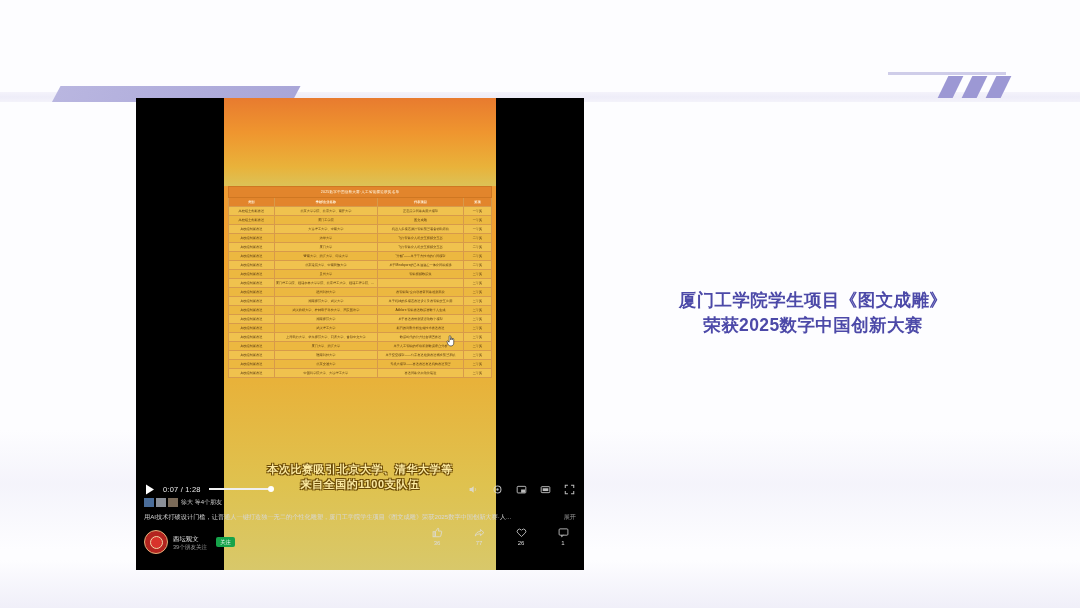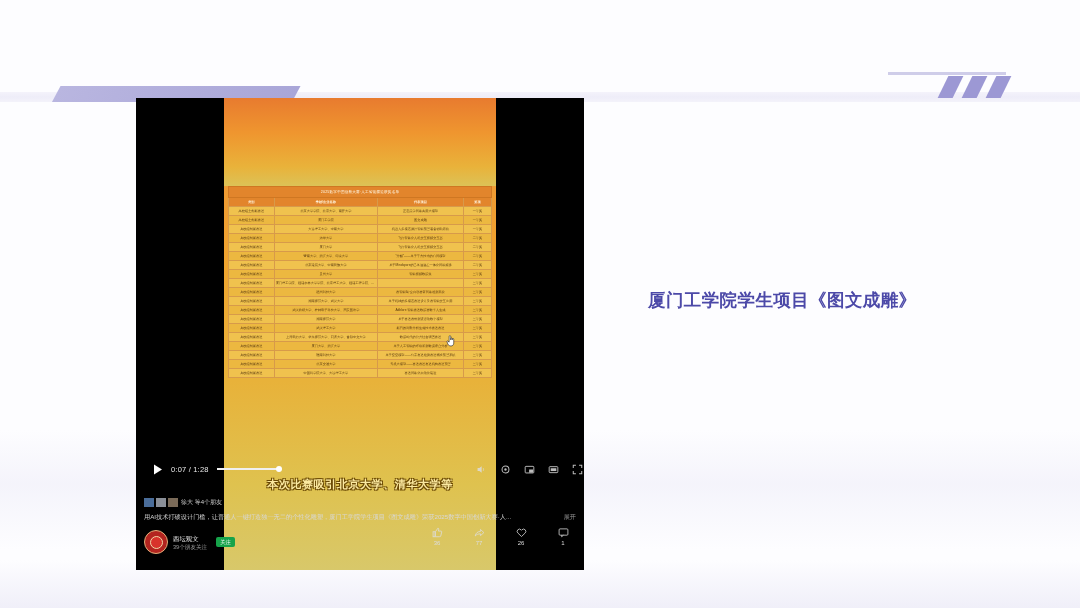--- a/index.html
+++ b/index.html
@@ -52,21 +52,21 @@
   .cursor{position:absolute;left:222px;top:236px;width:10px;height:13px;z-index:6;}
 
   
   .subs{position:absolute;left:0;right:0;bottom:78px;text-align:center;z-index:5;
         font-size:11px;font-weight:bold;line-height:15px;letter-spacing:.6px;
         color:#fbe9a0;
         text-shadow:0 0 1px #6b4a06,1px 1px 0 #6b4a06,-1px 1px 0 #6b4a06,1px -1px 0 #6b4a06,-1px -1px 0 #6b4a06;}
   .subs div{white-space:nowrap;}
 
   
-  .ctrl-row{position:absolute;left:0;top:360px;width:448px;height:22px;display:flex;align-items:center;z-index:7;margin-left:8px;}
+  .ctrl-row{position:absolute;left:0;top:380px;width:448px;height:22px;display:flex;align-items:center;z-index:7;}
   .play-btn{margin-left:8px;width:12px;height:12px;display:flex;align-items:center;justify-content:center;}
   .play-btn svg{display:block;}
   .time{margin-left:7px;color:#e9e9e9;font-size:7.5px;letter-spacing:.2px;white-space:nowrap;}
   .progress{margin-left:8px;flex:0 0 62px;height:2px;background:#6a6a6a;position:relative;}
   .progress .fill{position:absolute;left:0;top:0;height:2px;width:100%;background:#f0f0f0;}
   .progress .knob{position:absolute;right:-3px;top:-2px;width:6px;height:6px;border-radius:50%;background:#fff;}
   .ctrl-right{margin-left:auto;margin-right:9px;display:flex;align-items:center;gap:13px;}
   .ctrl-right span{width:11px;height:11px;display:flex;align-items:center;justify-content:center;opacity:.85;}
 
   
@@ -91,21 +91,21 @@
           padding:1.5px 4px;border-radius:2px;white-space:nowrap;}
 
   .stats{position:absolute;right:8px;top:428px;display:flex;gap:16px;z-index:7;}
   .stat{width:26px;display:flex;flex-direction:column;align-items:center;gap:2px;}
   .stat .ic{height:12px;display:flex;align-items:center;justify-content:center;opacity:.9;}
   .stat .n{color:#dcdcdc;font-size:6px;}
 
   
   .headline{position:absolute;left:648px;top:288px;width:330px;
             color:#4c49a8;font-size:17.5px;line-height:25px;font-weight:bold;letter-spacing:.4px;}
-  .headline div{white-space:nowrap;}
+  .headline div{white-space:nowrap;text-align:center;}
 </style>
 </head>
 <body>
 
 <div class="bg-band b1"></div>
 <div class="bg-band b2"></div>
 <div class="bg-band b3"></div>
 <div class="banner-left"></div>
 <div class="slash-line"></div>
 <div class="slashes">
@@ -245,20 +245,21 @@
         </div>
     </div>
 
     <svg class="cursor" viewBox="0 0 16 20">
       <path d="M5 9V3.6a1.3 1.3 0 0 1 2.6 0V9V7.2a1.2 1.2 0 0 1 2.4 0V9V8a1.2 1.2 0 0 1 2.4 0v6.2c0 2.6-1.8 4.6-4.4 4.6-2.6 0-4.3-1.4-5.2-3.3L1.6 12c-.4-.8.6-1.7 1.3-1.1L5 12.6z" fill="#fff" stroke="#222" stroke-width="1"></path>
     </svg>
   </div>
 
   <div class="subs">
     <div>本次比赛吸引北京大学、清华大学等</div>
+    <div>来自全国的1100支队伍</div>
   </div>
 
   <div class="ctrl-row">
     <div class="play-btn">
       <svg width="10" height="11" viewBox="0 0 10 11">
           <path d="M1 0.5 L9 5.5 L1 10.5 Z" fill="#fff"></path>
         </svg>
     </div>
     <div class="time">0:07 / 1:28</div>
     <div class="progress">
@@ -356,13 +357,14 @@
             <path d="M4.6 10.4v2l2.4-2" fill="none" stroke="#ddd" stroke-width="1.1"></path>
           </svg>
         </div>
         <div class="n">1</div>
       </div>
     </div>
 </div>
 
 <div class="headline">
   <div>厦门工学院学生项目《图文成雕》</div>
+  <div>荣获2025数字中国创新大赛</div>
 </div>
 
 </body></html>

